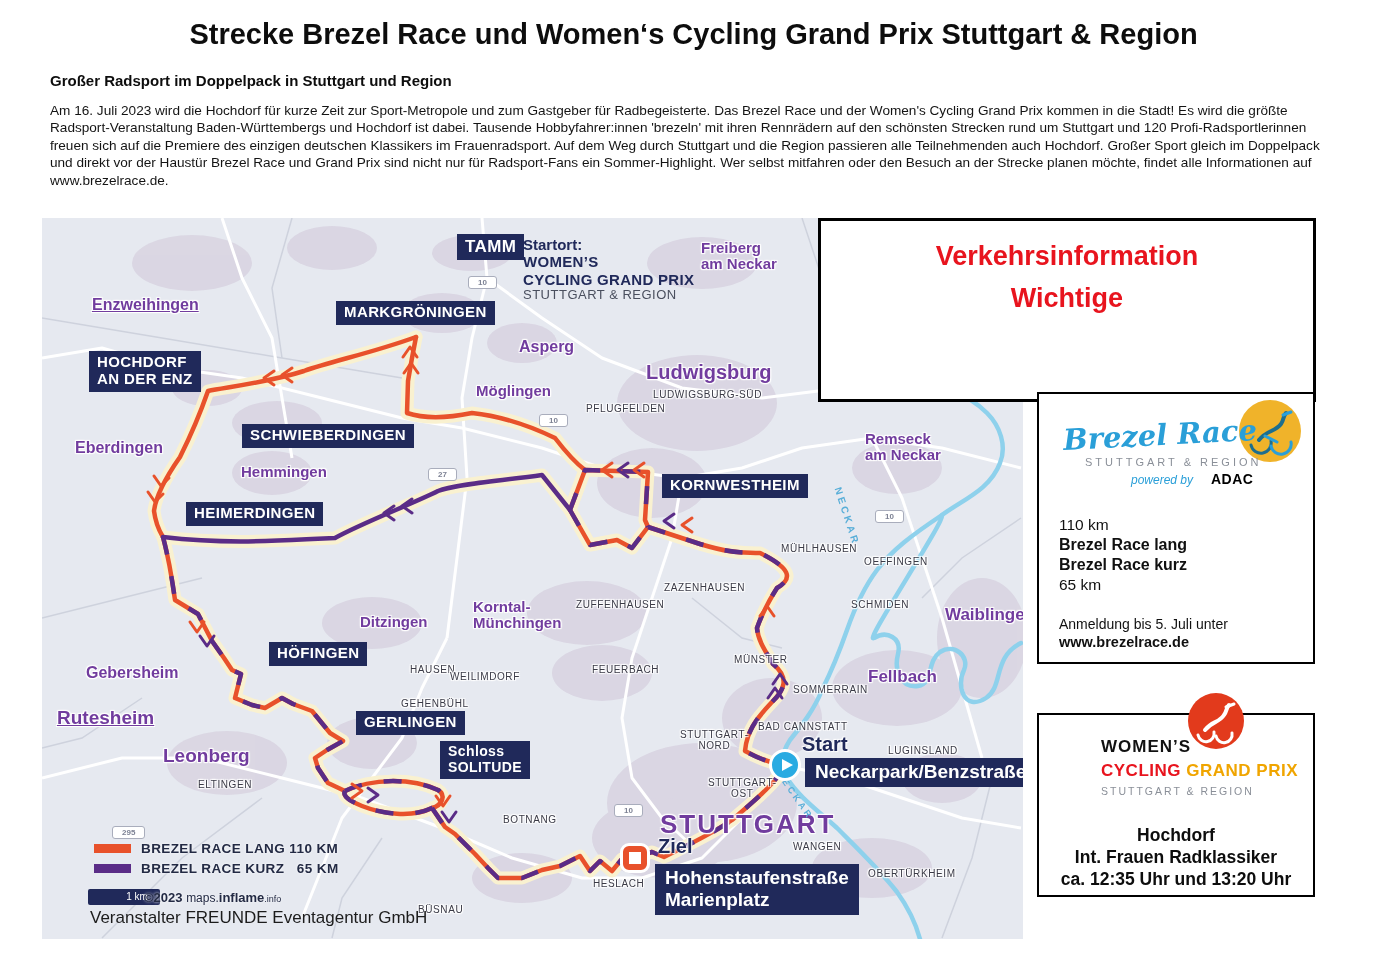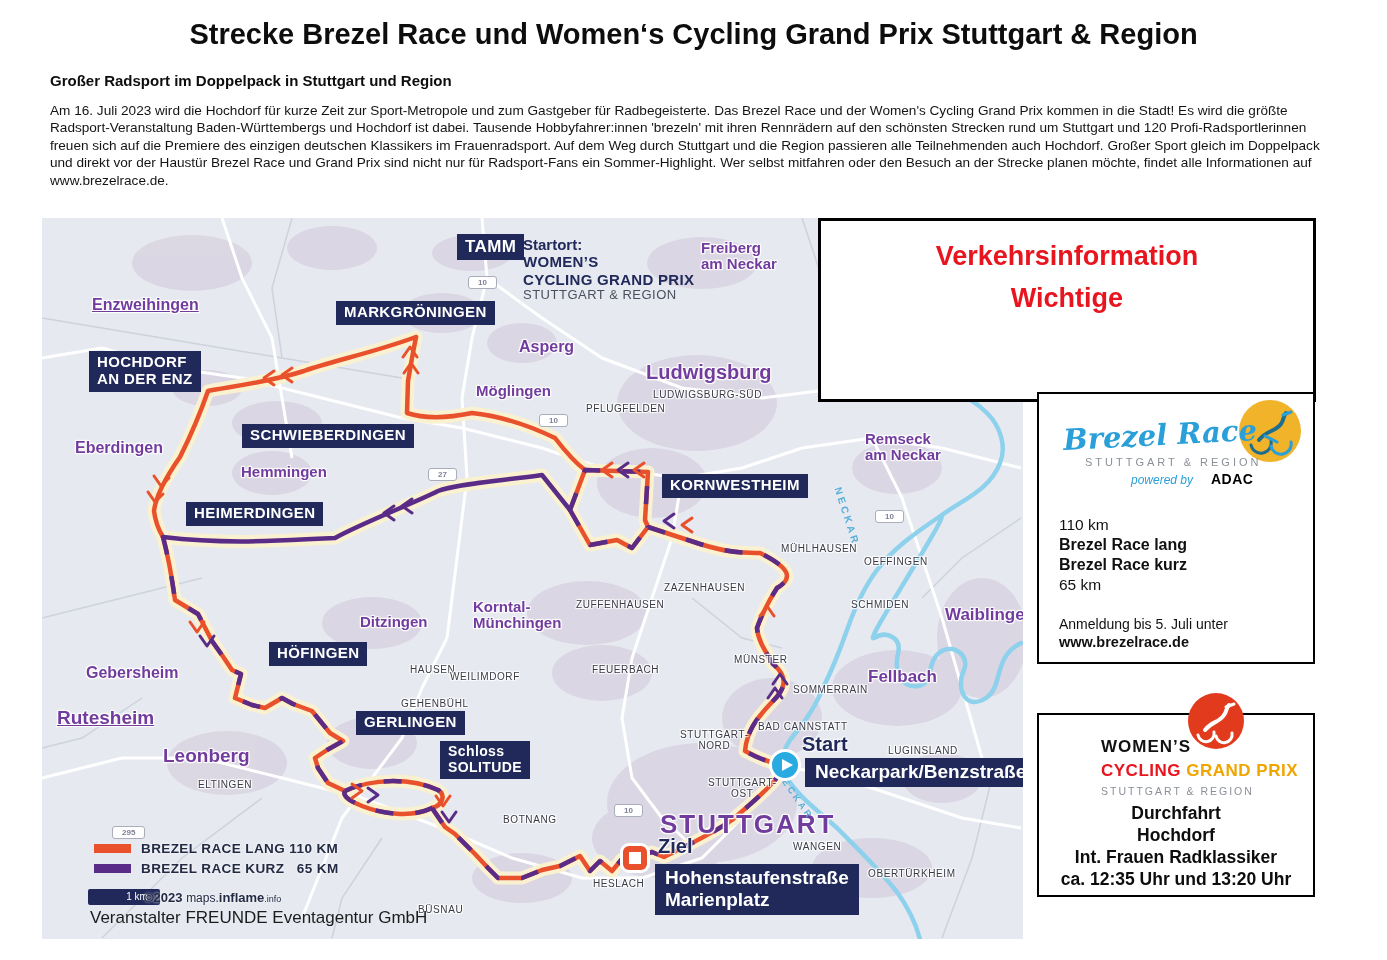--- a/index.html
+++ b/index.html
@@ -343,19 +343,18 @@
       <path d="M28,43 a8,8 0 1,0 16,-3" stroke-width="3"></path>
       <path d="M17,37 C24,28 31,30 36,22 C39,18 38,15 41,12" stroke-width="4"></path>
       <path d="M38,14 l8,-3" stroke-width="3"></path>
     </g>
   </svg>
 </div>
 <div id="womens-box">
   <div id="womens-l1">WOMEN’S</div>
   <div id="womens-l2"><span class="red">CYCLING</span> <span class="org">GRAND PRIX</span></div>
   <div id="womens-l3">STUTTGART &amp; REGION</div>
-  <div class="w-line" style="top:88px;">Durchfahrt</div>
   <div class="w-line" style="top:110px;">Hochdorf</div>
   <div class="w-line" style="top:132px;">Int. Frauen Radklassiker</div>
   <div class="w-line" style="top:154px;">ca. 12:35 Uhr und 13:20 Uhr</div>
 </div>
 
 <div id="footer-text">Veranstalter FREUNDE Eventagentur GmbH</div>
 
 </body></html>

